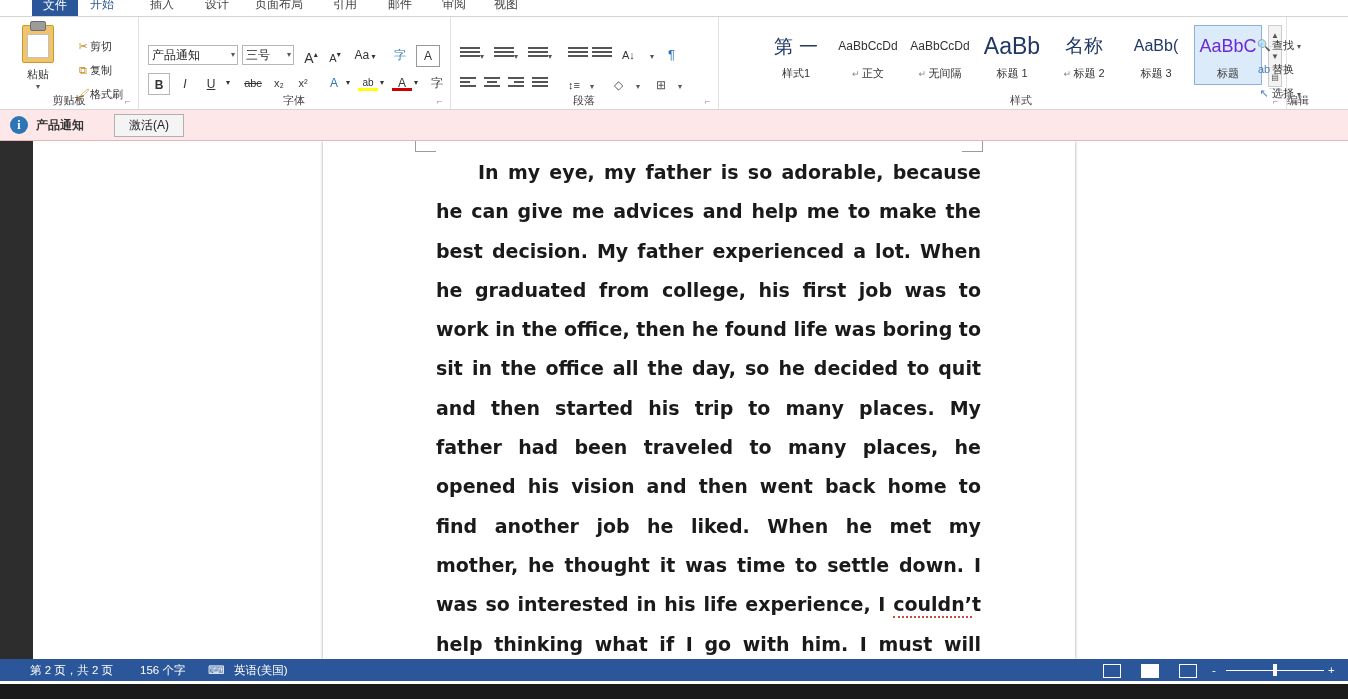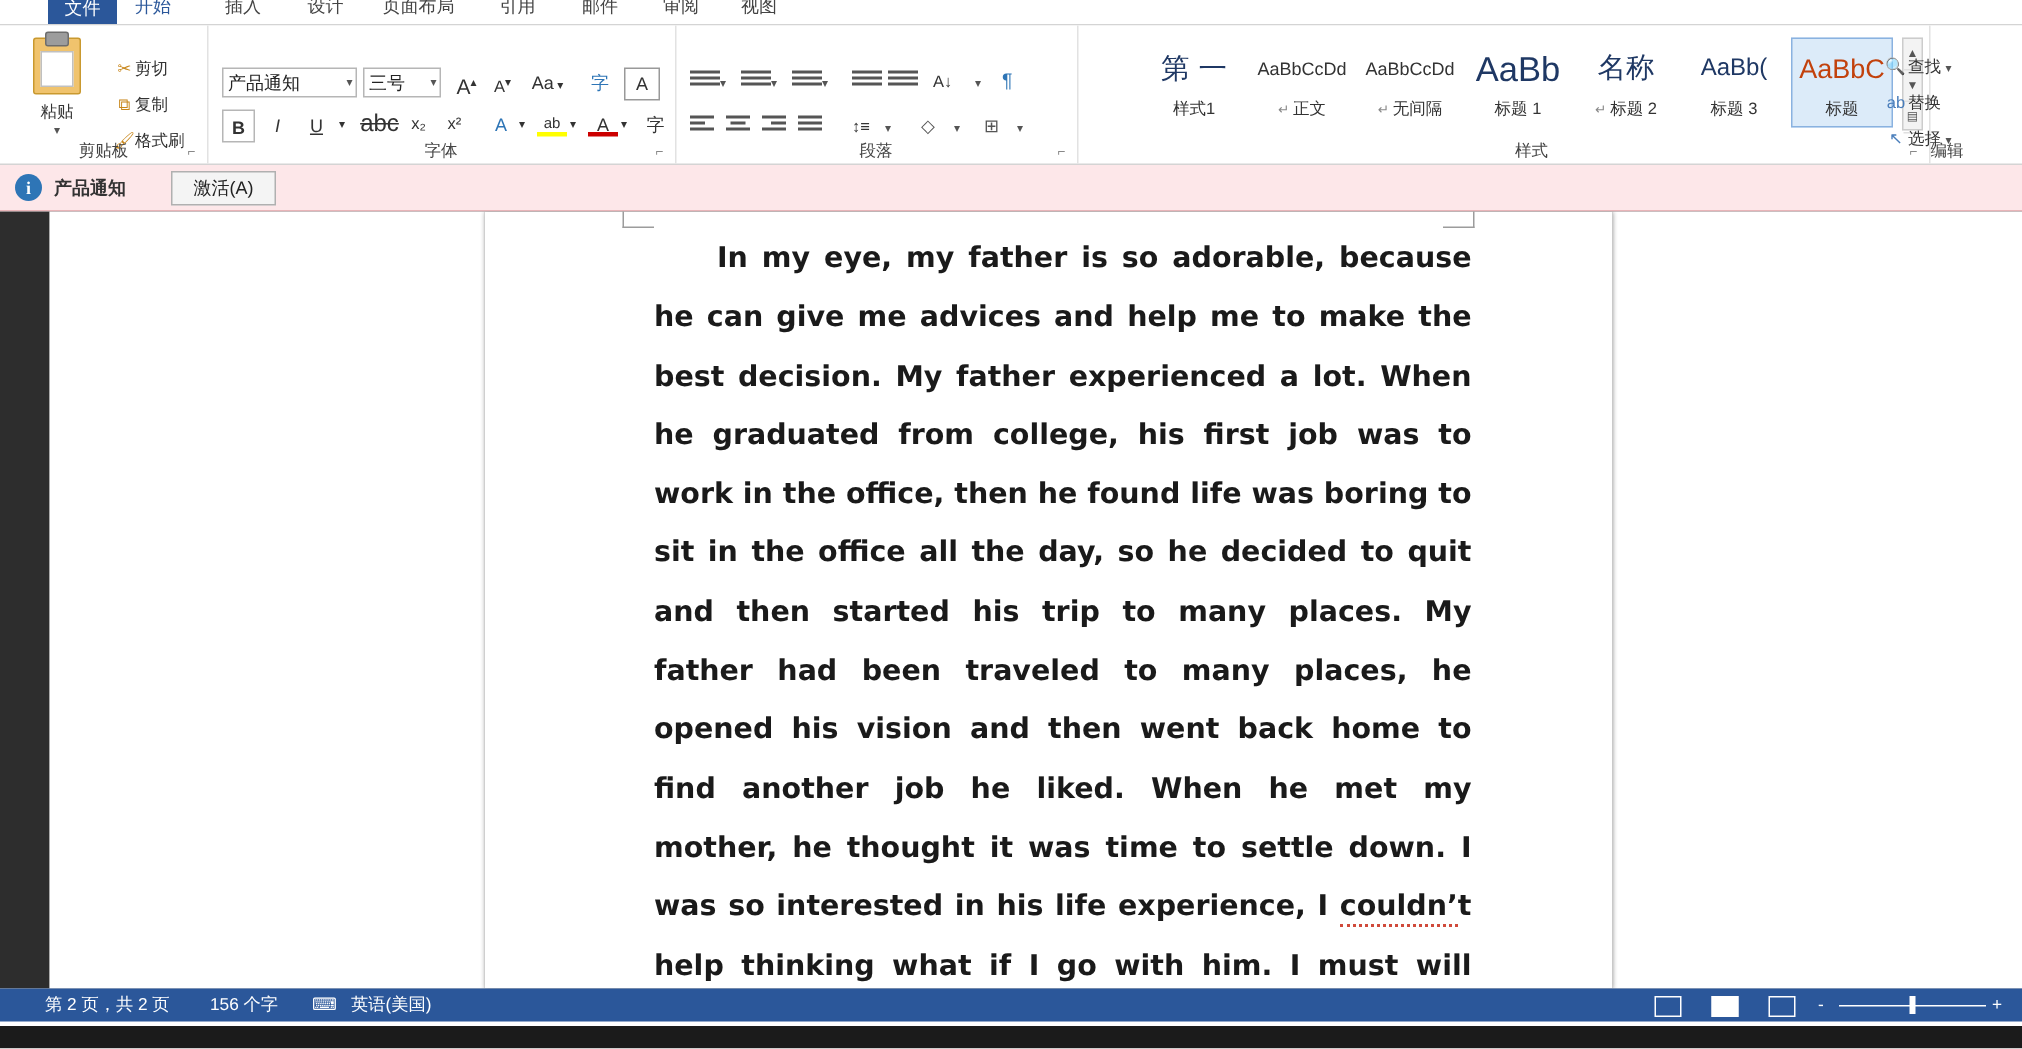--- a/index.html
+++ b/index.html
@@ -454,21 +454,21 @@
       <div class="fbtn bold" style="left:10px; top:56px; width:22px; height:22px; border:1px solid #b6b6b6; line-height:22px;">
         <span>B</span>
       </div>
       <div class="fbtn ital" style="left:36px; top:56px; width:22px; height:22px; line-height:22px;">
         <span>I</span>
       </div>
       <div class="fbtn under" style="left:62px; top:56px; width:22px; height:22px; line-height:22px;">
         <span>U</span>
       </div>
       <div class="fbtn" style="left:84px; top:56px; width:12px; font-size:8px;">▾</div>
-      <div class="fbtn strike" style="left:102px; top:56px; width:26px; font-size:16px;">
+      <div class="fbtn strike" style="left:102px; top:56px; width:26px; font-size:11px;">
         <span>abc</span>
       </div>
       <div class="fbtn" style="left:130px; top:56px; width:22px; font-size:11px;">
         <span>x₂</span>
       </div>
       <div class="fbtn" style="left:154px; top:56px; width:22px; font-size:11px;">
         <span>x²</span>
       </div>
       <div class="fbtn" style="left:186px; top:56px; width:20px; color:#2e75b6;">
         <span>A</span>
@@ -603,21 +603,21 @@
       </div>
       <div class="style-item" style="left:294px;">
         <div class="style-preview" style="font-size:19px;color:#1f3864;">名称</div>
         <div class="style-name"><span style="font-size:9px;color:#888;">↵ </span><span>标题 2</span></div>
       </div>
       <div class="style-item" style="left:366px;">
         <div class="style-preview" style="font-size:16px;color:#1f3864;">AaBb(</div>
         <div class="style-name">标题 3</div>
       </div>
       <div class="style-item selected" style="left:438px;">
-        <div class="style-preview" style="font-size:18px;color:#c2410c;text-align:center;">AaBbC</div>
+        <div class="style-preview" style="font-size:18px;color:#6d28d9;text-align:center;">AaBbC</div>
         <div class="style-name">标题</div>
       </div>
       <div class="style-scroll">
         <div>▲</div>
         <div>▼</div>
         <div>▤</div>
       </div>
       <div class="group-label">样式</div>
       <div class="dialog-launcher">⌐</div>
     </div>

